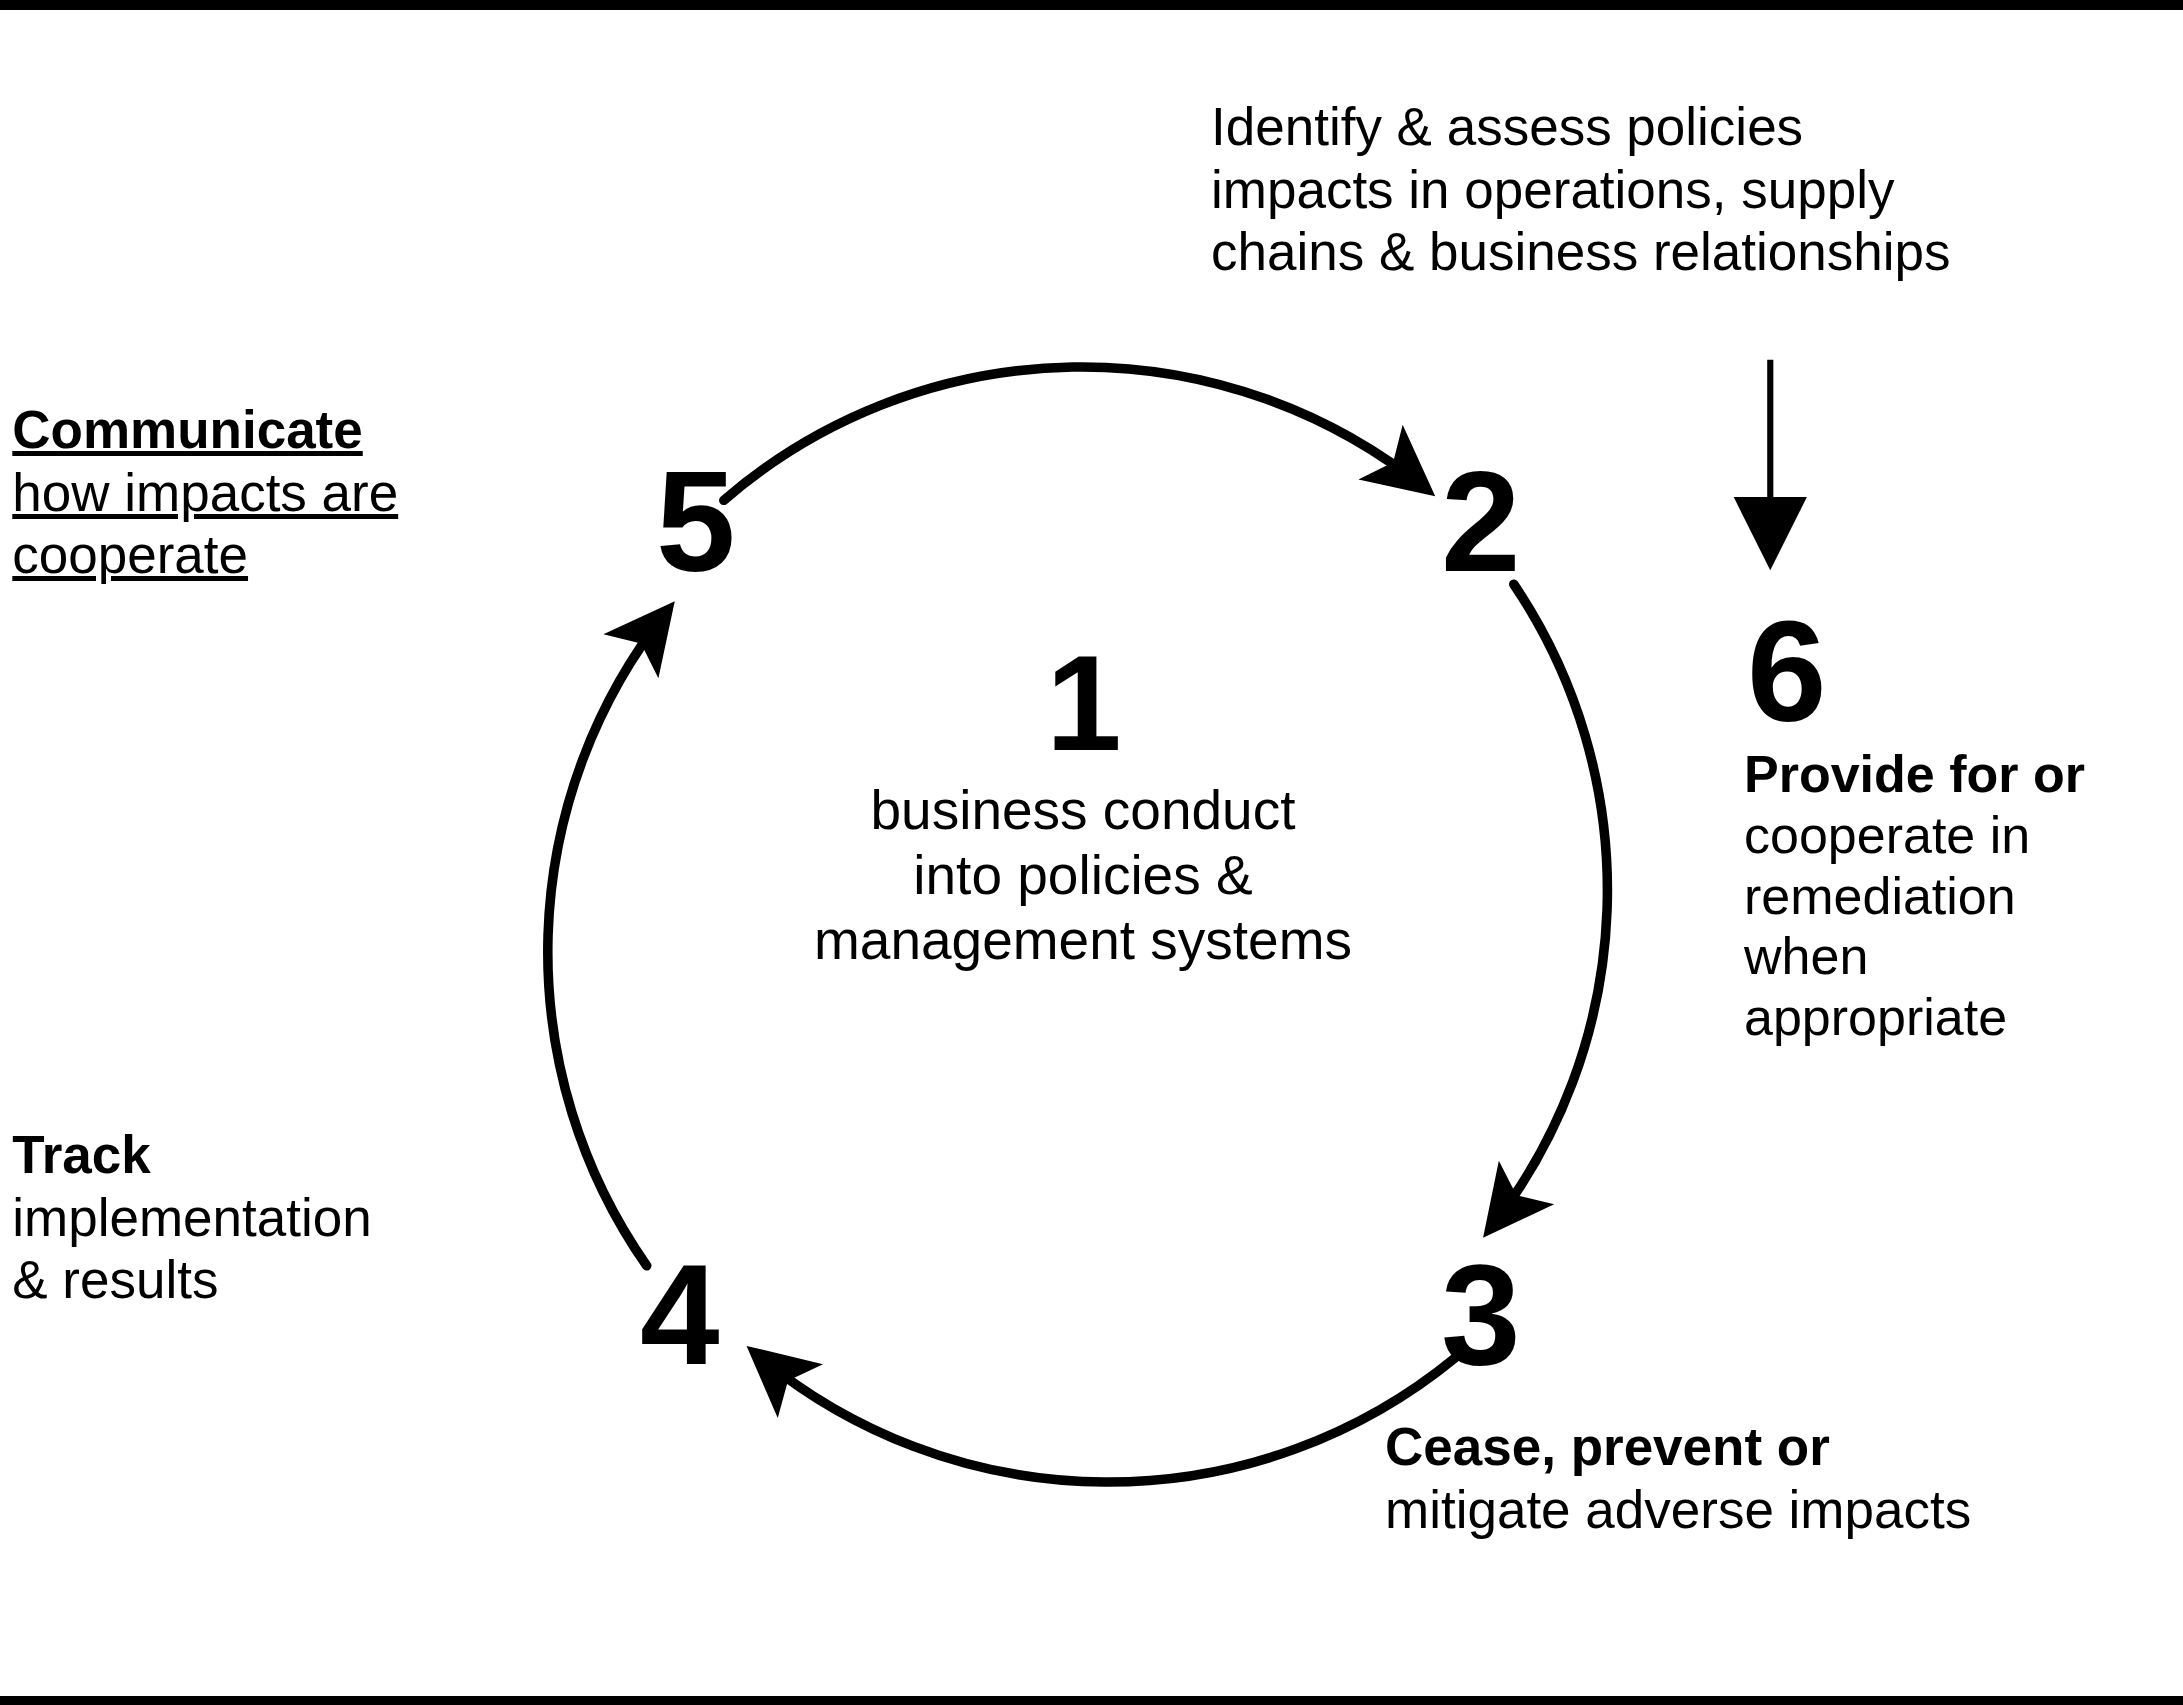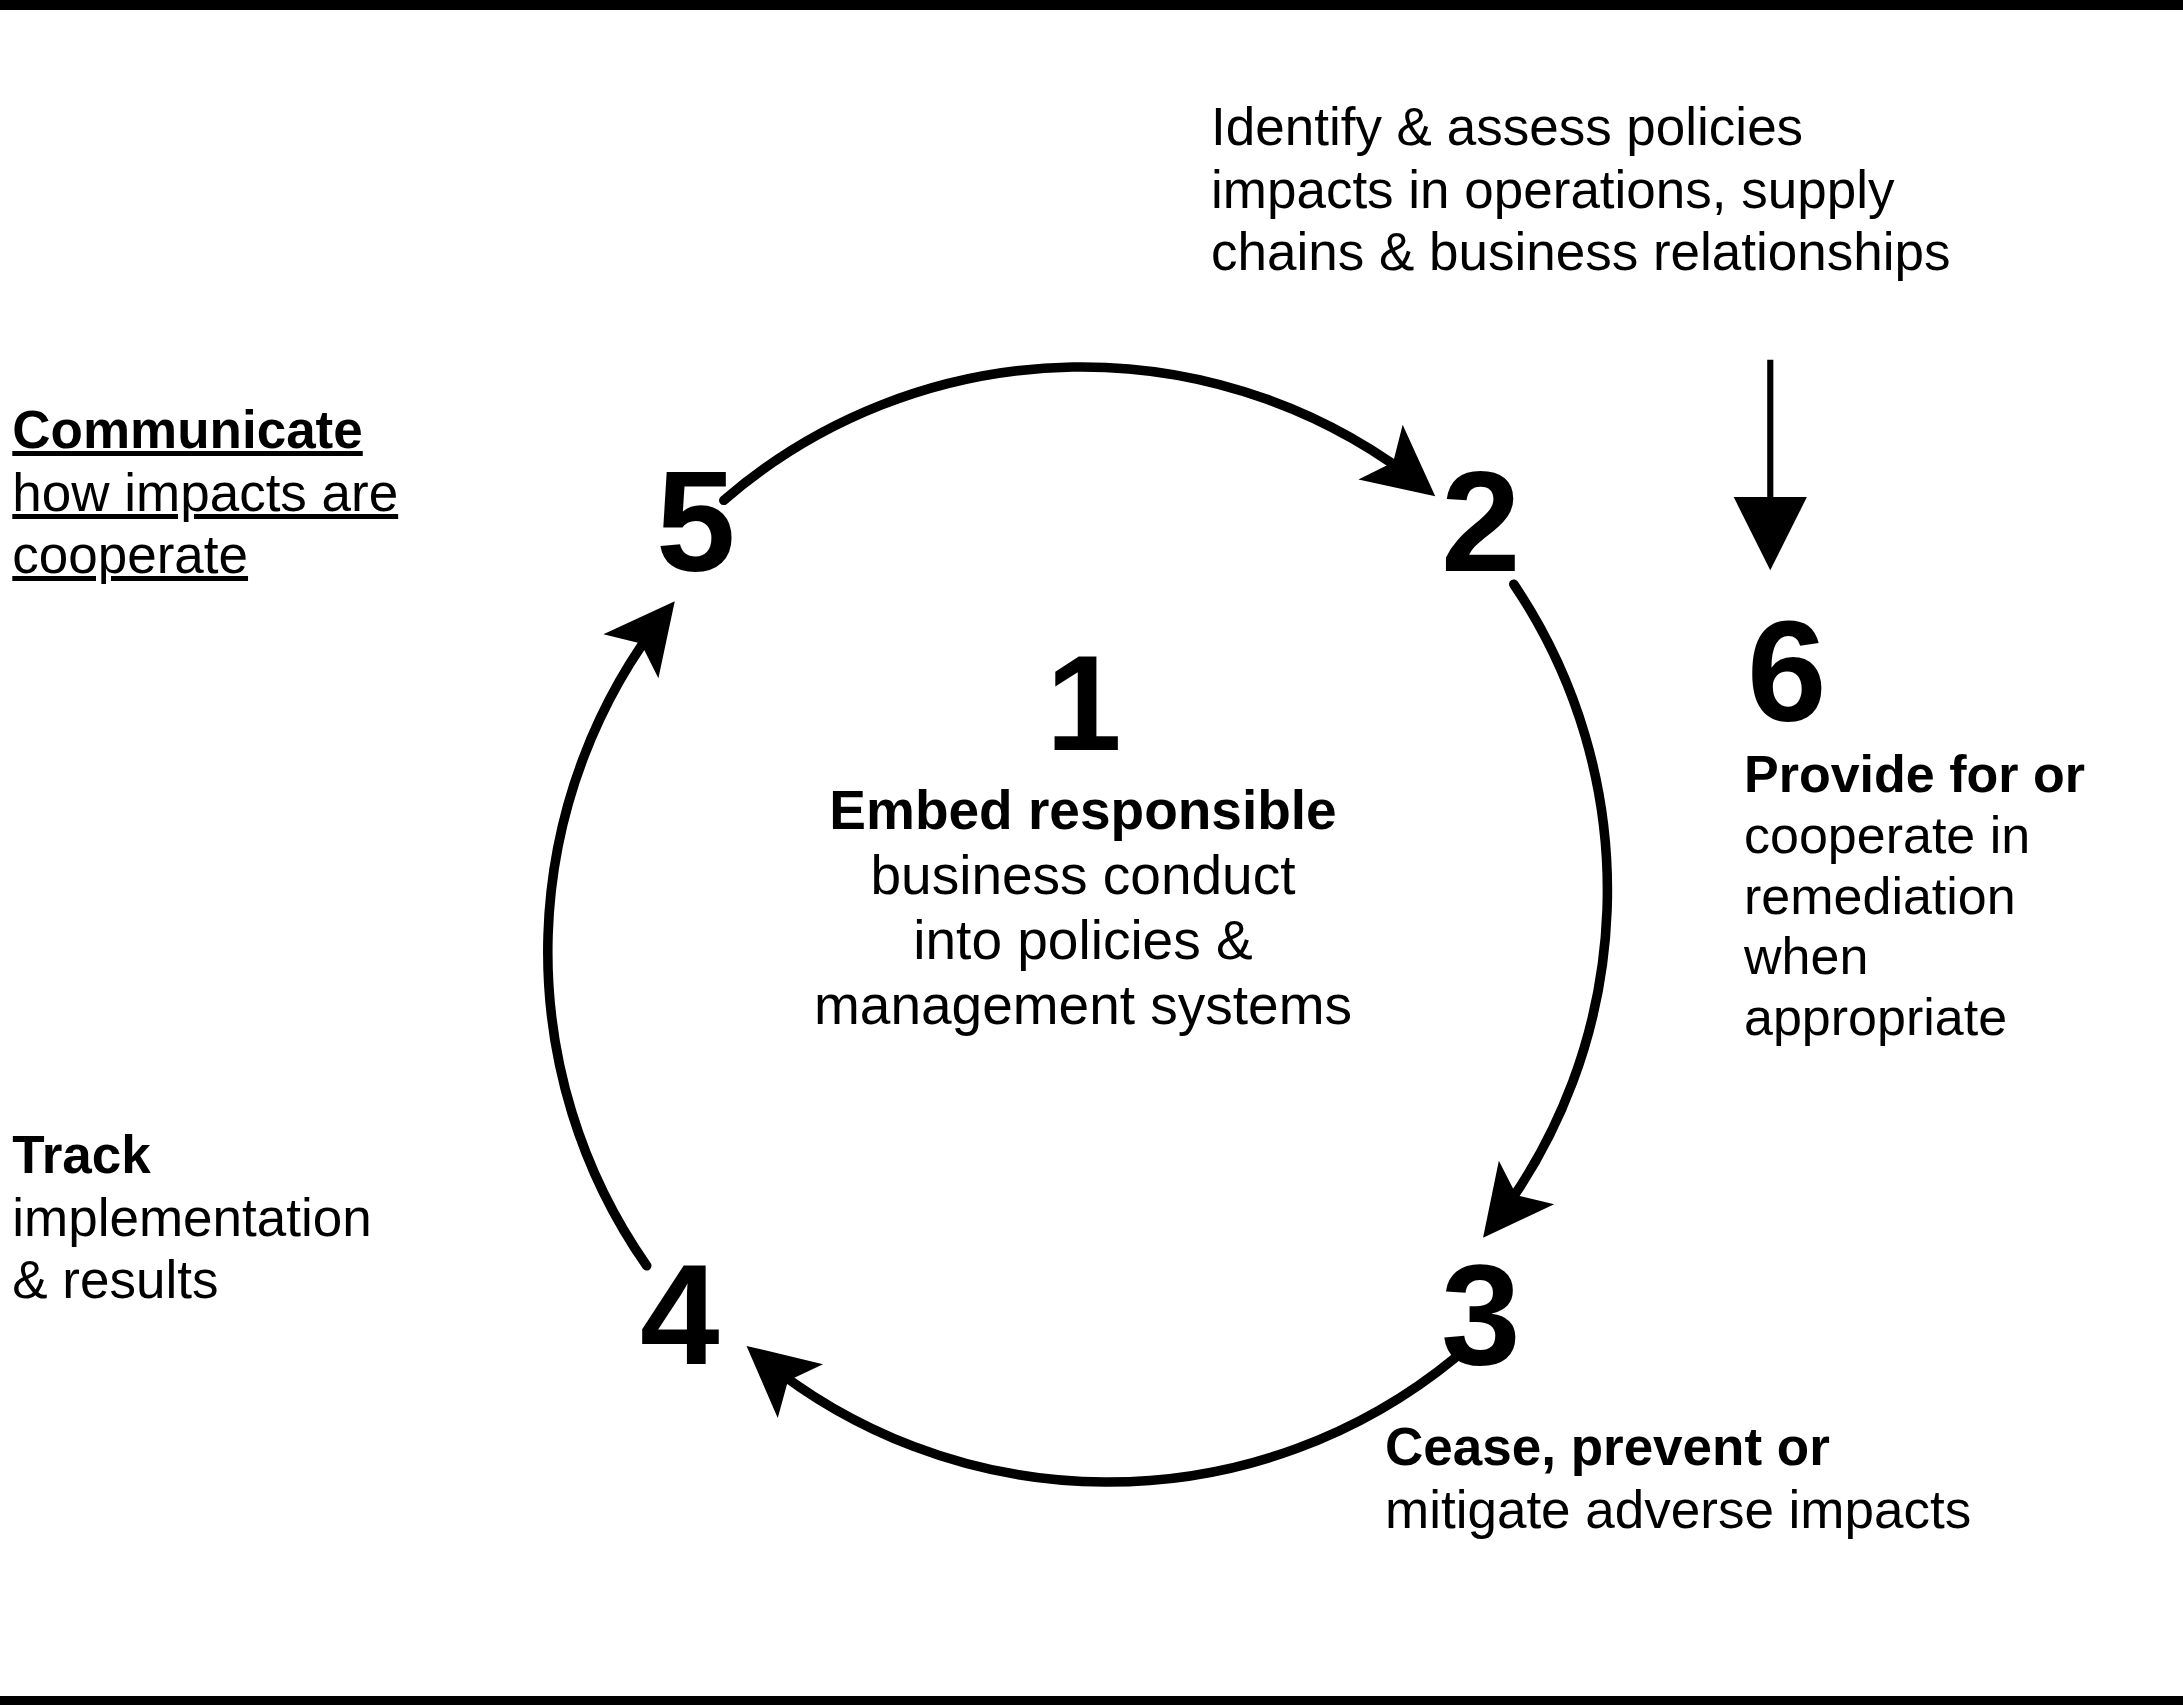--- a/index.html
+++ b/index.html
@@ -110,21 +110,20 @@
 
   <div class="numeral" style="left:1441px; top:1243px;">3</div>
 
   <div class="numeral" style="left:640px; top:1243px;">4</div>
 
   <div class="numeral" style="left:1747px; top:600px;">6</div>
 
   <div class="numeral center-one" style="left:1015px; top:635px; width:136px;">1</div>
 
   <div class="txt center-copy" style="left:728px; top:778px; width:710px;">
-    <div style="font-weight:700;">Embed responsible</div>
     <div style="font-weight:400;">business conduct</div>
     <div style="font-weight:400;">into policies &amp;</div>
     <div style="font-weight:400;">management systems</div>
   </div>
 
   <div class="txt" style="left:1211px; top:96px; width:976px;">
     <div><b>Identify &amp; assess</b><span> policies</span></div>
     <div>impacts in operations, supply</div>
     <div>chains &amp; business relationships</div>
   </div>

